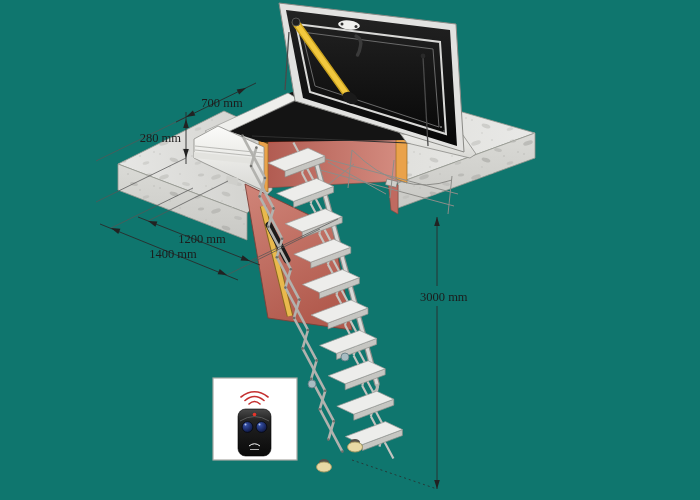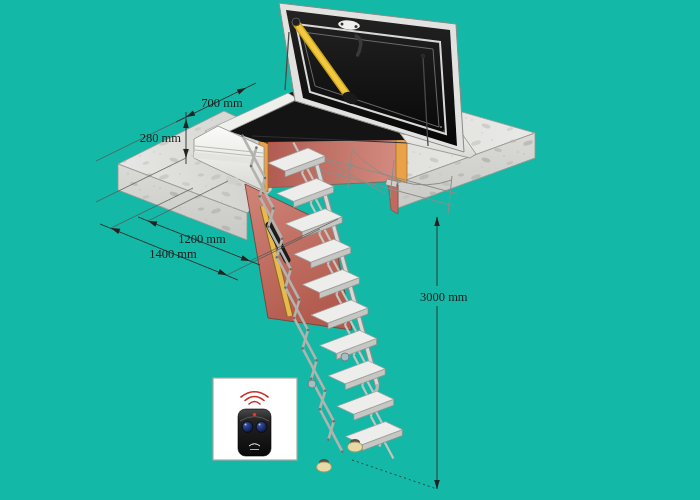--- a/index.html
+++ b/index.html
@@ -1,16 +1,16 @@
 <!DOCTYPE html>
 <html><head>
 <meta charset="utf-8">
 <style>
   html,body{margin:0;padding:0;background:#ffffff;}
-  .stage{position:relative;width:700px;height:500px;background:#14b8a6;overflow:hidden;
+  .stage{position:relative;width:700px;height:500px;background:#0f766e;overflow:hidden;
          font-family:"Liberation Serif", serif;}
   svg{position:absolute;left:0;top:0;}
   text.dim{font-family:"Liberation Serif", serif;font-size:12.5px;fill:#1c1c1c;}
 </style>
 </head>
 <body>
 
 <div class="stage">
 <svg id="scene" width="700" height="500" viewBox="0 0 700 500">
   <defs>

